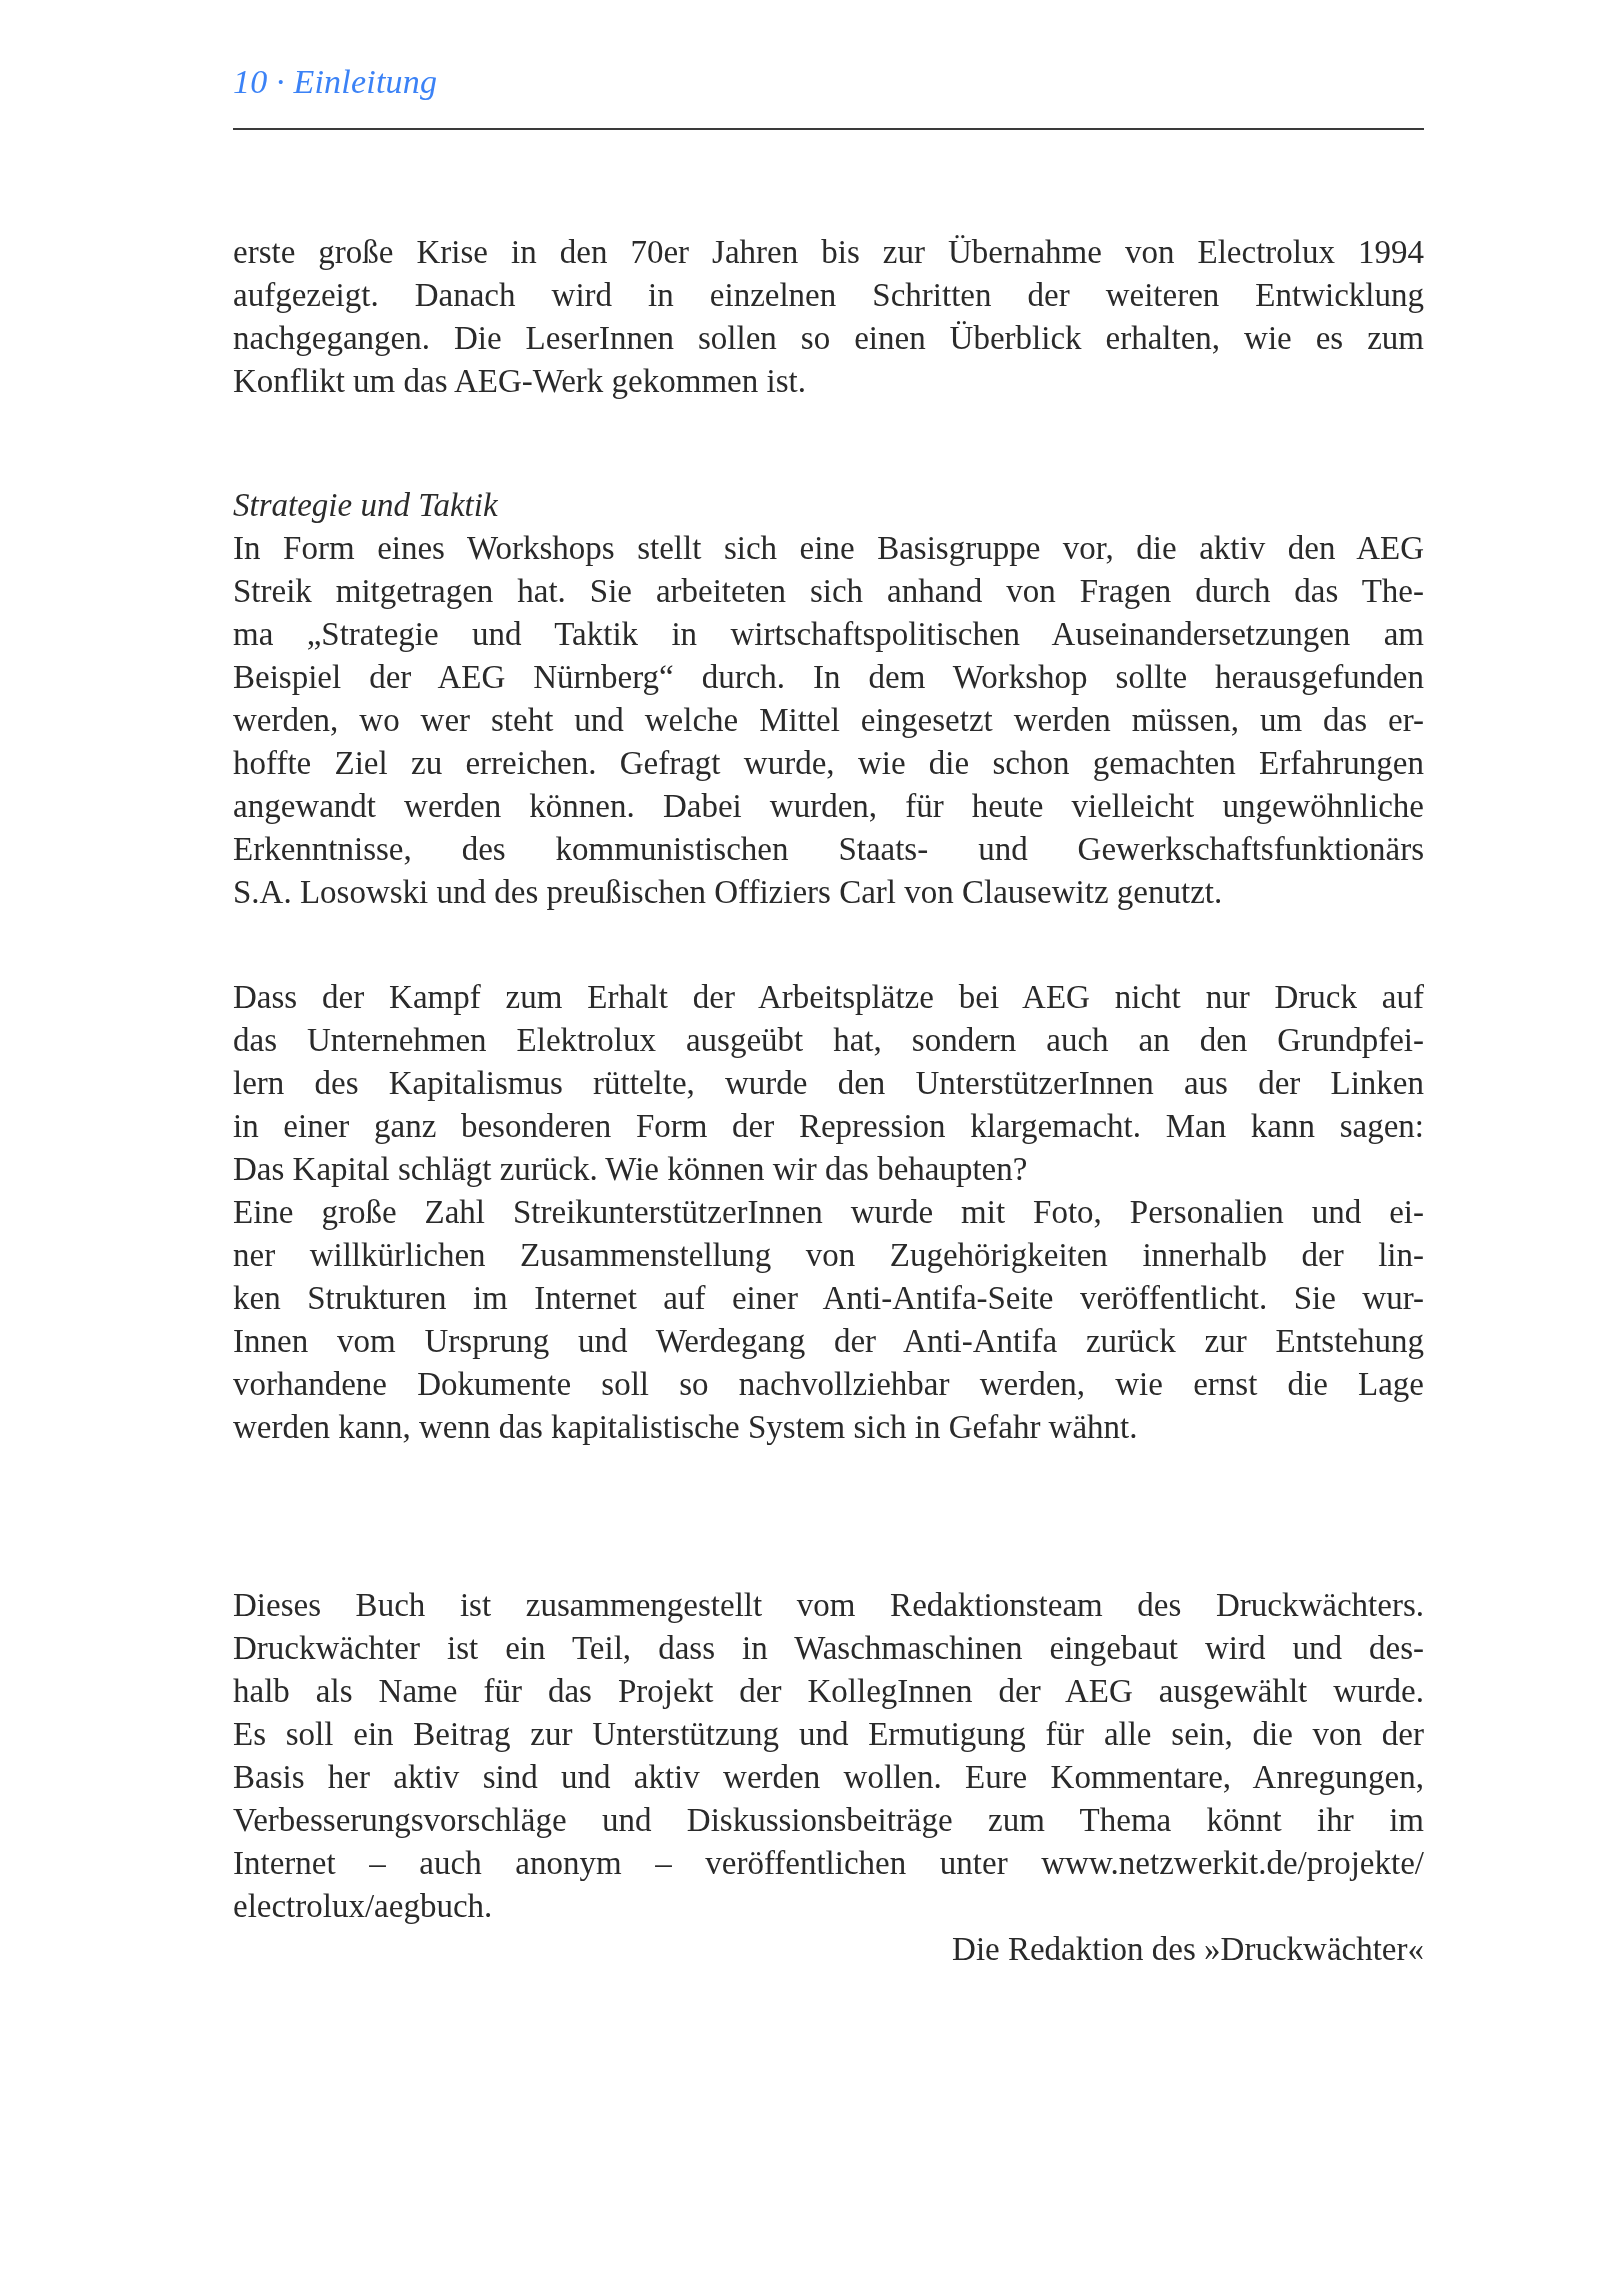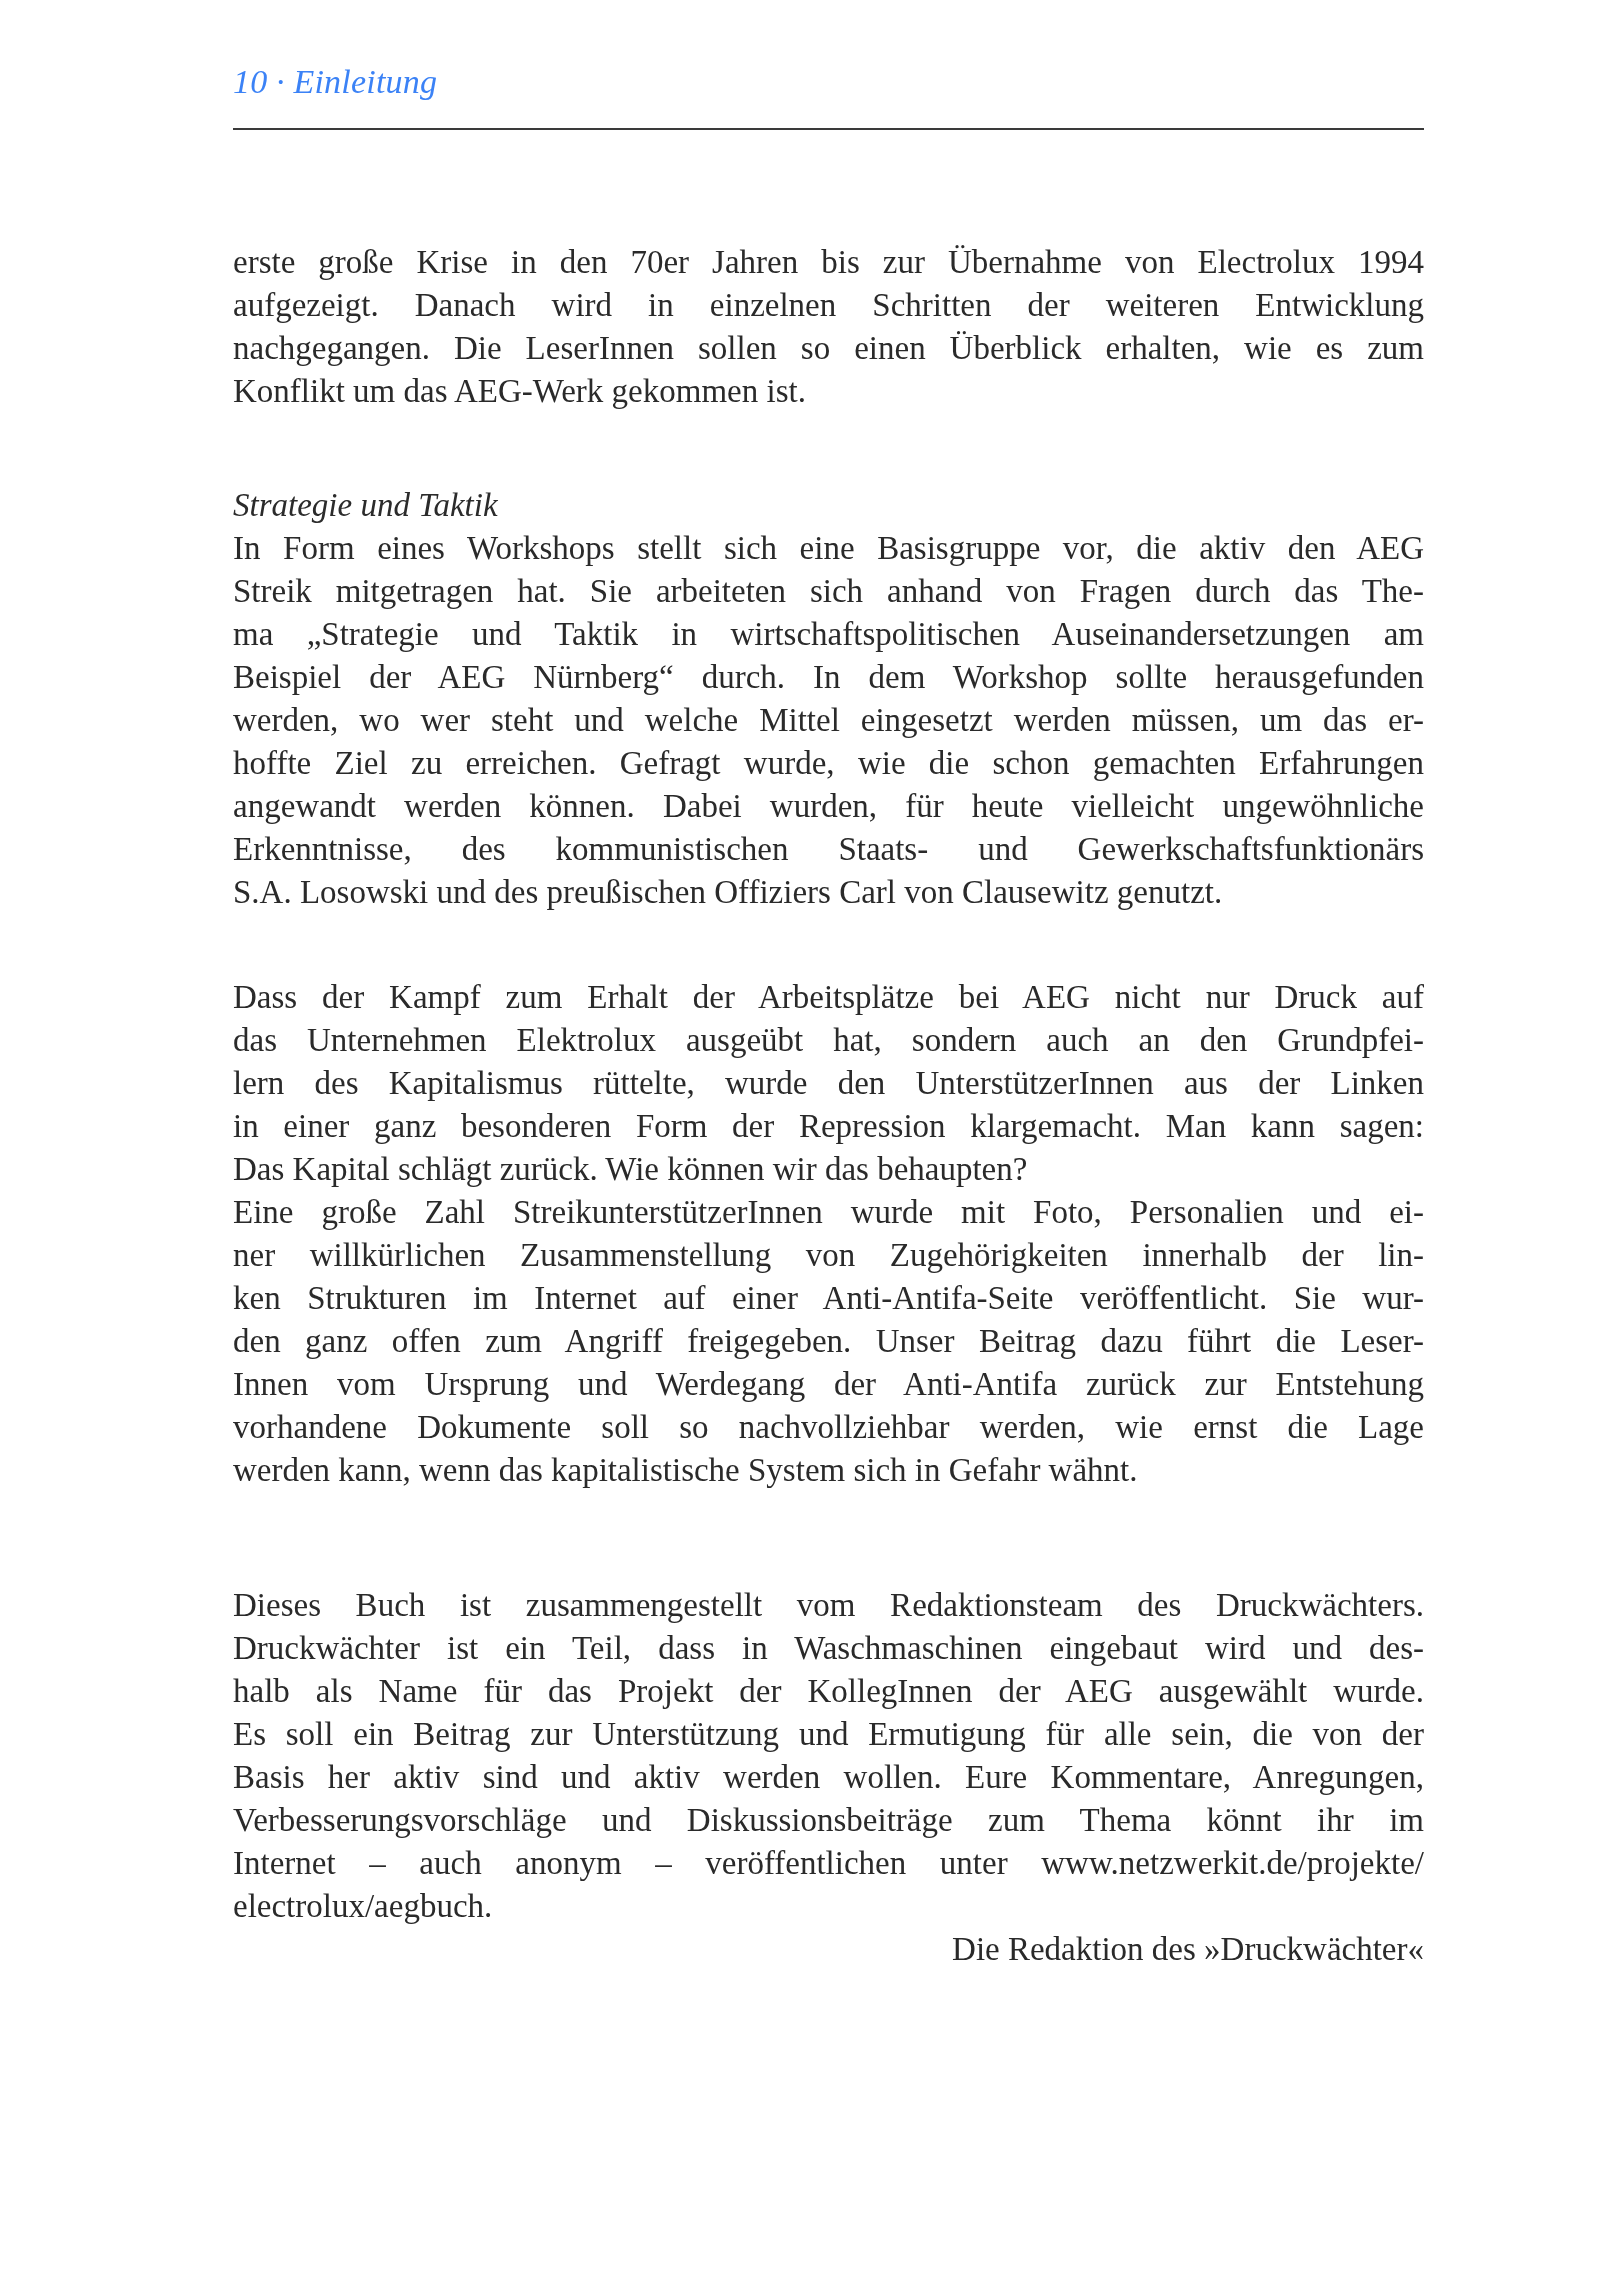--- a/index.html
+++ b/index.html
@@ -55,21 +55,21 @@
       text-align-last: right;
     }
     .section-heading {
       display: block;
       height: 43px;
       line-height: 43px;
       font-size: 33px;
       font-style: italic;
       color: #2b2b2b;
     }
-    #p1 { top: 241px; }
+    #p1 { top: 231px; }
     #s2 { top: 484px; }
     #s3 { top: 976px; }
     #p4 { top: 1584px; }
   </style>
 </head>
 <body>
 
 <div class="running-head">10 · Einleitung</div>
 <div class="head-rule"></div>
 
@@ -95,21 +95,20 @@
 
 <div class="block" id="s3">
   <span class="line">Dass der Kampf zum Erhalt der Arbeitsplätze bei AEG nicht nur Druck auf</span>
   <span class="line">das Unternehmen Elektrolux ausgeübt hat, sondern auch an den Grundpfei-</span>
   <span class="line">lern des Kapitalismus rüttelte, wurde den UnterstützerInnen aus der Linken</span>
   <span class="line">in einer ganz besonderen Form der Repression klargemacht. Man kann sagen:</span>
   <span class="line last">Das Kapital schlägt zurück. Wie können wir das behaupten?</span>
   <span class="line">Eine große Zahl StreikunterstützerInnen wurde mit Foto, Personalien und ei-</span>
   <span class="line">ner willkürlichen Zusammenstellung von Zugehörigkeiten innerhalb der lin-</span>
   <span class="line">ken Strukturen im Internet auf einer Anti-Antifa-Seite veröffentlicht. Sie wur-</span>
-  <span class="line">den ganz offen zum Angriff freigegeben. Unser Beitrag dazu führt die Leser-</span>
   <span class="line">Innen vom Ursprung und Werdegang der Anti-Antifa zurück zur Entstehung</span>
   <span class="line">vorhandene Dokumente soll so nachvollziehbar werden, wie ernst die Lage</span>
   <span class="line last">werden kann, wenn das kapitalistische System sich in Gefahr wähnt.</span>
 </div>
 
 <div class="block" id="p4">
   <span class="line">Dieses Buch ist zusammengestellt vom Redaktionsteam des Druckwächters.</span>
   <span class="line">Druckwächter ist ein Teil, dass in Waschmaschinen eingebaut wird und des-</span>
   <span class="line">halb als Name für das Projekt der KollegInnen der AEG ausgewählt wurde.</span>
   <span class="line">Es soll ein Beitrag zur Unterstützung und Ermutigung für alle sein, die von der</span>

